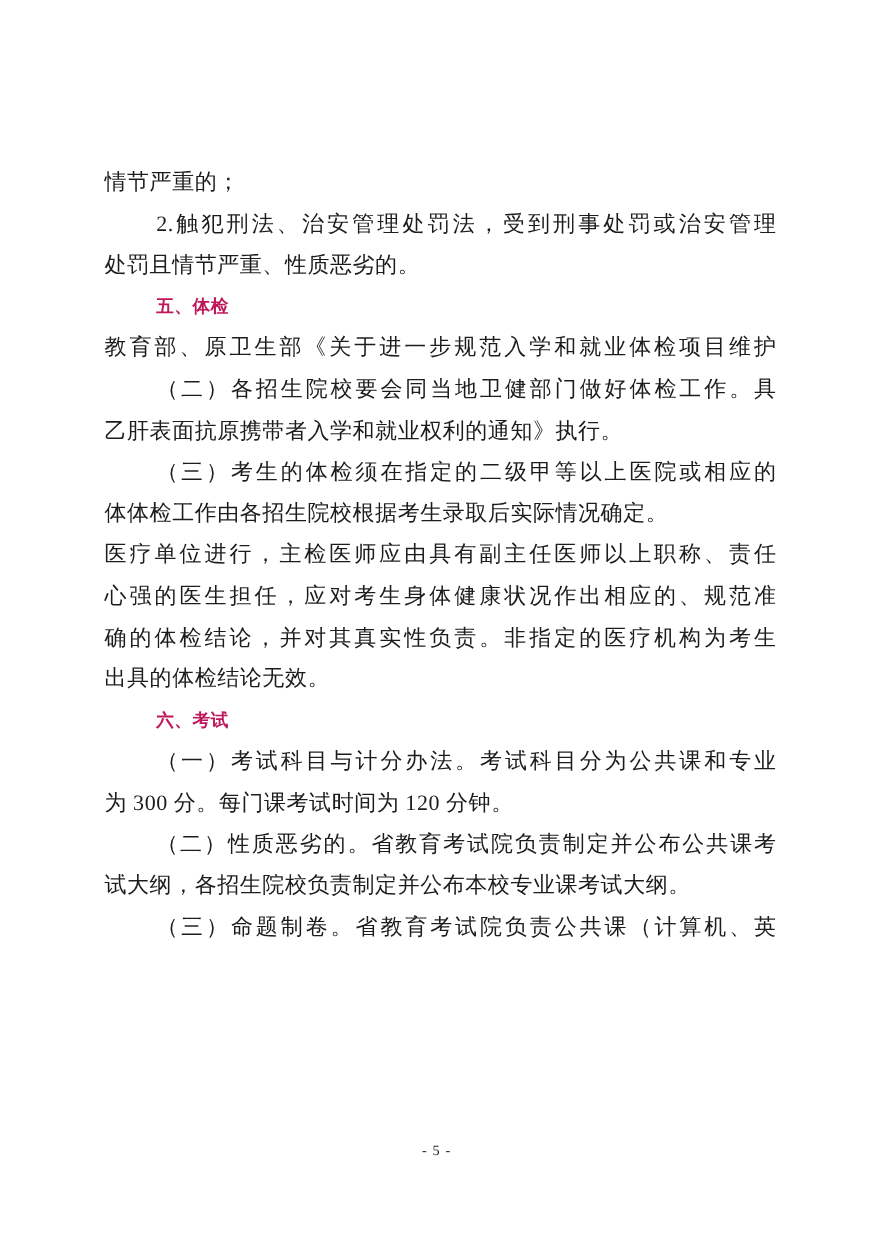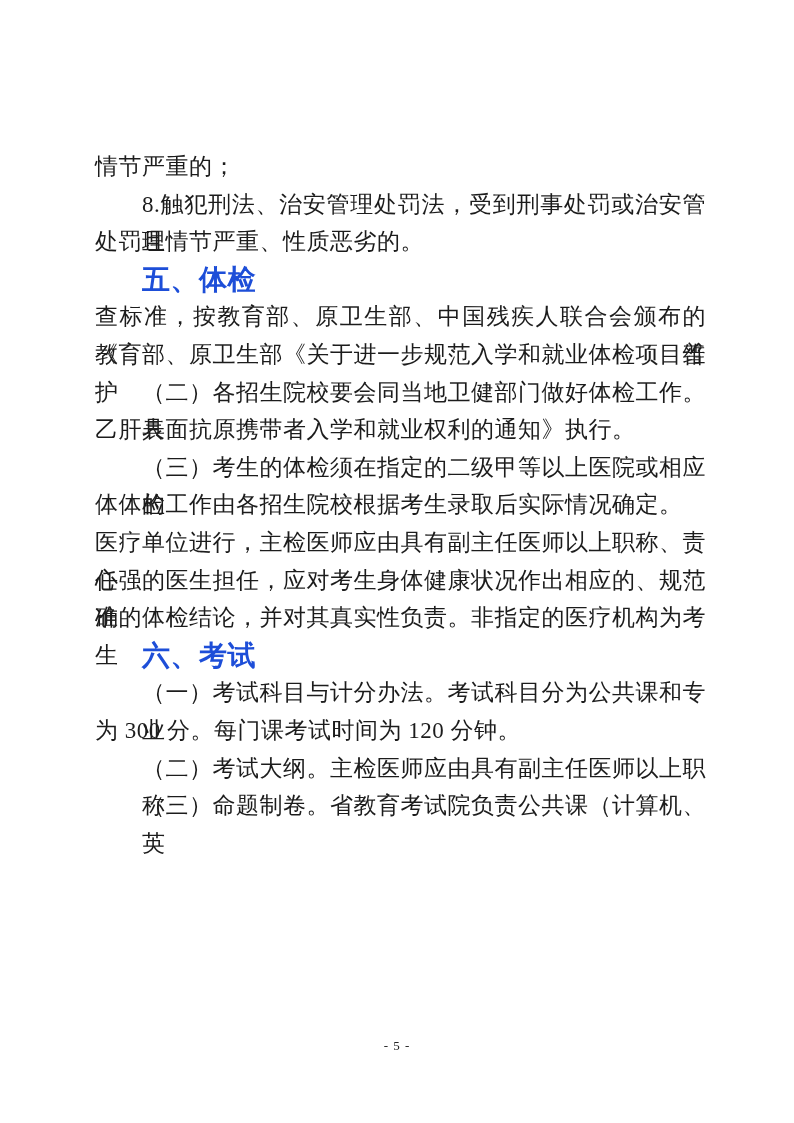--- a/index.html
+++ b/index.html
@@ -16,72 +16,73 @@
     overflow: hidden;
   }
   .text-block {
     position: absolute;
     left: 95px;
     top: 148px;
     width: 611px;
   }
   .doc-line {
     font-family: "Liberation Serif", "DejaVu Serif", serif;
-    font-size: 23px;
+    font-size: 20px;
     height: 37.6px;
     line-height: 37.6px;
     color: #1c1c1c;
     letter-spacing: 0.5px;
     text-align: left;
     white-space: nowrap;
   }
   .doc-line.flush {
     text-align: justify;
     text-align-last: justify;
     white-space: normal;
   }
   .doc-line.indent {
     padding-left: 47px;
   }
   .doc-line.heading {
     font-family: "Liberation Sans", "DejaVu Sans", sans-serif;
     font-weight: bold;
-    font-size: 28px;
-    color: #1d4ed8;
+    font-size: 16px;
+    color: #be185d;
   }
   .footer {
     position: absolute;
     left: 0;
     top: 1038px;
     width: 100%;
     text-align: center;
     font-family: "Liberation Serif", "DejaVu Serif", serif;
     font-size: 13px;
     letter-spacing: 1px;
     color: #222222;
   }
 </style>
 </head>
 <body>
 
 <div class="page">
   <div class="text-block">
     <div class="doc-line">情节严重的；</div>
-    <div class="doc-line flush indent">8.触犯刑法、治安管理处罚法，受到刑事处罚或治安管理</div>
+    <div class="doc-line flush indent">2.触犯刑法、治安管理处罚法，受到刑事处罚或治安管理</div>
     <div class="doc-line">处罚且情节严重、性质恶劣的。</div>
     <div class="doc-line heading indent">五、体检</div>
-    <div class="doc-line flush">查标准，按教育部、原卫生部、中国残疾人联合会颁布的《普</div>
     <div class="doc-line flush">教育部、原卫生部《关于进一步规范入学和就业体检项目维护</div>
     <div class="doc-line flush indent">（二）各招生院校要会同当地卫健部门做好体检工作。具</div>
     <div class="doc-line">乙肝表面抗原携带者入学和就业权利的通知》执行。</div>
     <div class="doc-line flush indent">（三）考生的体检须在指定的二级甲等以上医院或相应的</div>
     <div class="doc-line">体体检工作由各招生院校根据考生录取后实际情况确定。</div>
     <div class="doc-line flush">医疗单位进行，主检医师应由具有副主任医师以上职称、责任</div>
     <div class="doc-line flush">心强的医生担任，应对考生身体健康状况作出相应的、规范准</div>
     <div class="doc-line flush">确的体检结论，并对其真实性负责。非指定的医疗机构为考生</div>
+    <div class="doc-line">出具的体检结论无效。</div>
     <div class="doc-line heading indent">六、考试</div>
     <div class="doc-line flush indent">（一）考试科目与计分办法。考试科目分为公共课和专业</div>
     <div class="doc-line">为 300 分。每门课考试时间为 120 分钟。</div>
-    <div class="doc-line flush indent">（二）考试大纲。主检医师应由具有副主任医师以上职称</div>
+    <div class="doc-line flush indent">（二）性质恶劣的。省教育考试院负责制定并公布公共课考</div>
+    <div class="doc-line">试大纲，各招生院校负责制定并公布本校专业课考试大纲。</div>
     <div class="doc-line flush indent">（三）命题制卷。省教育考试院负责公共课（计算机、英</div>
   </div>
   <div class="footer">- 5 -</div>
 </div>
 
 </body></html>

